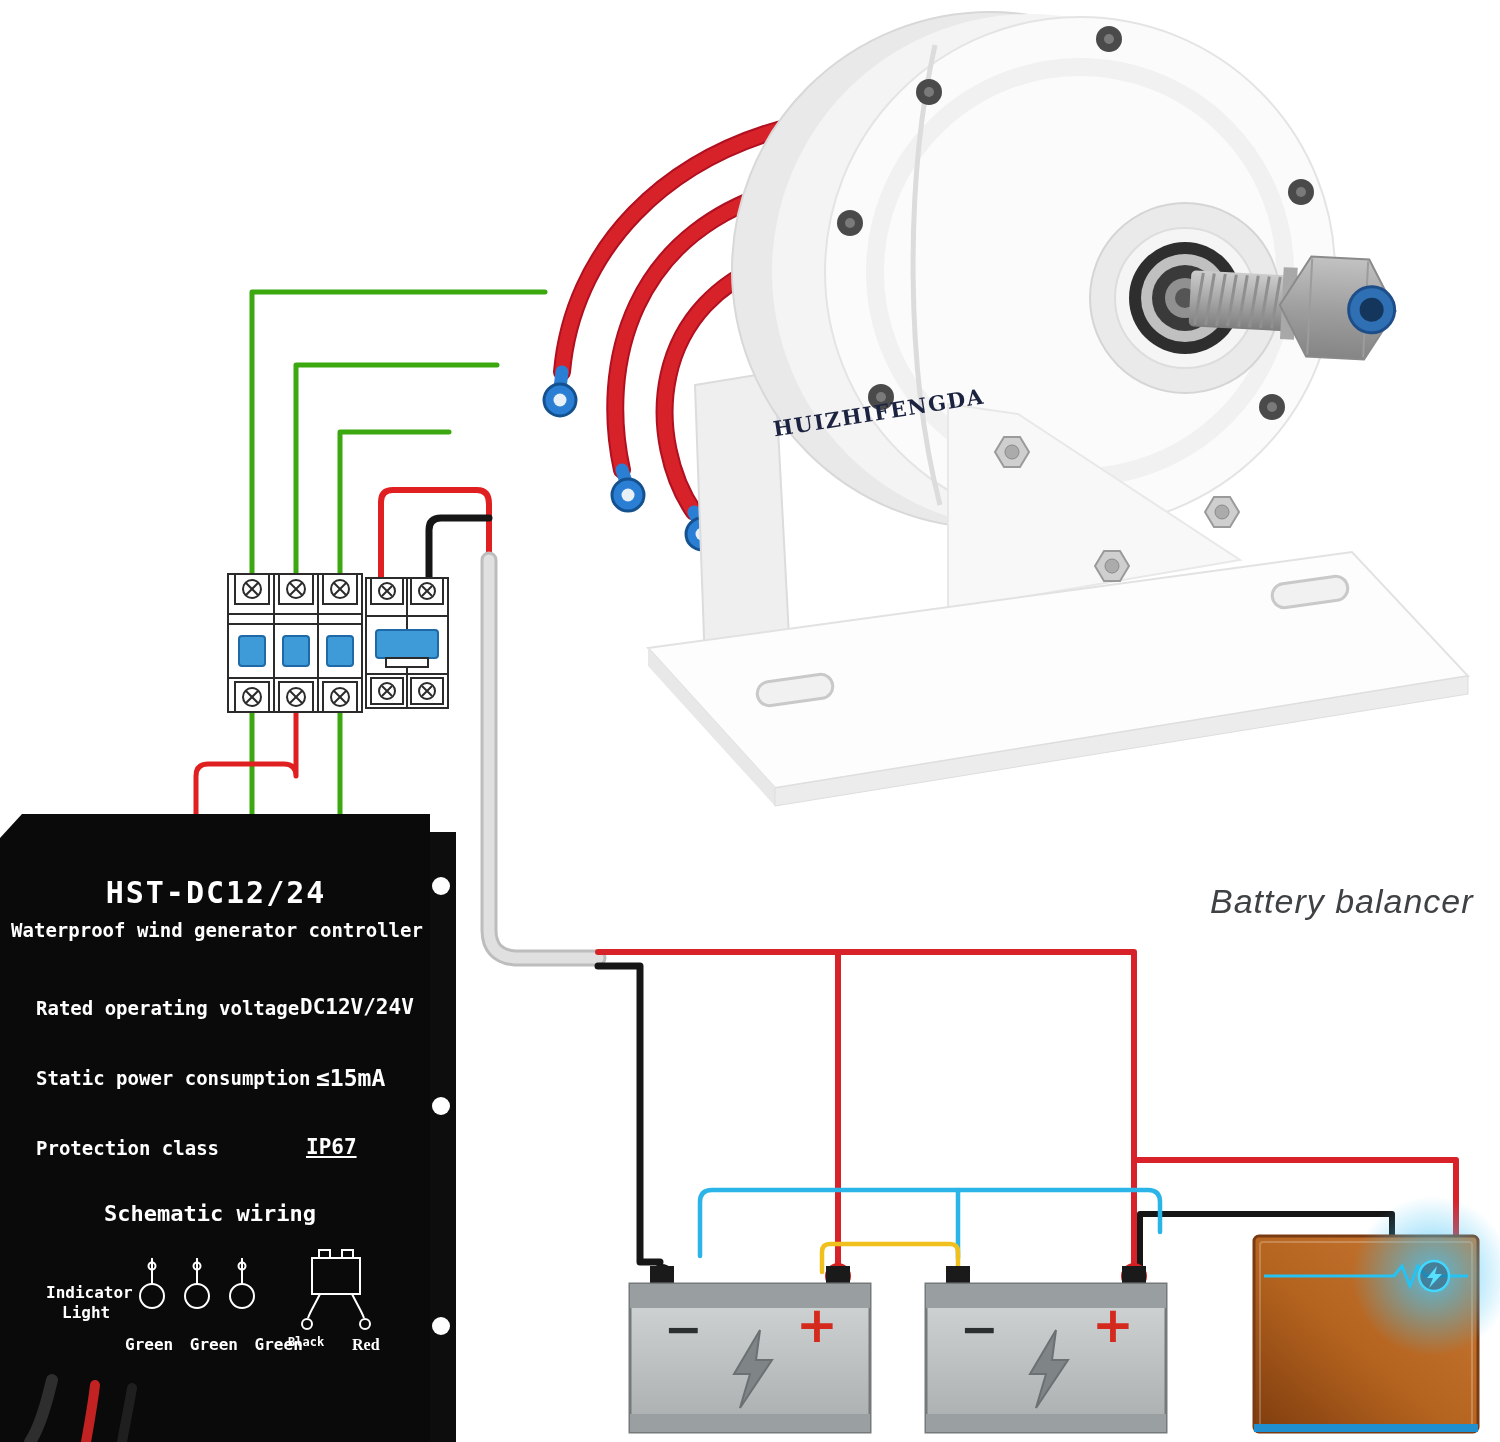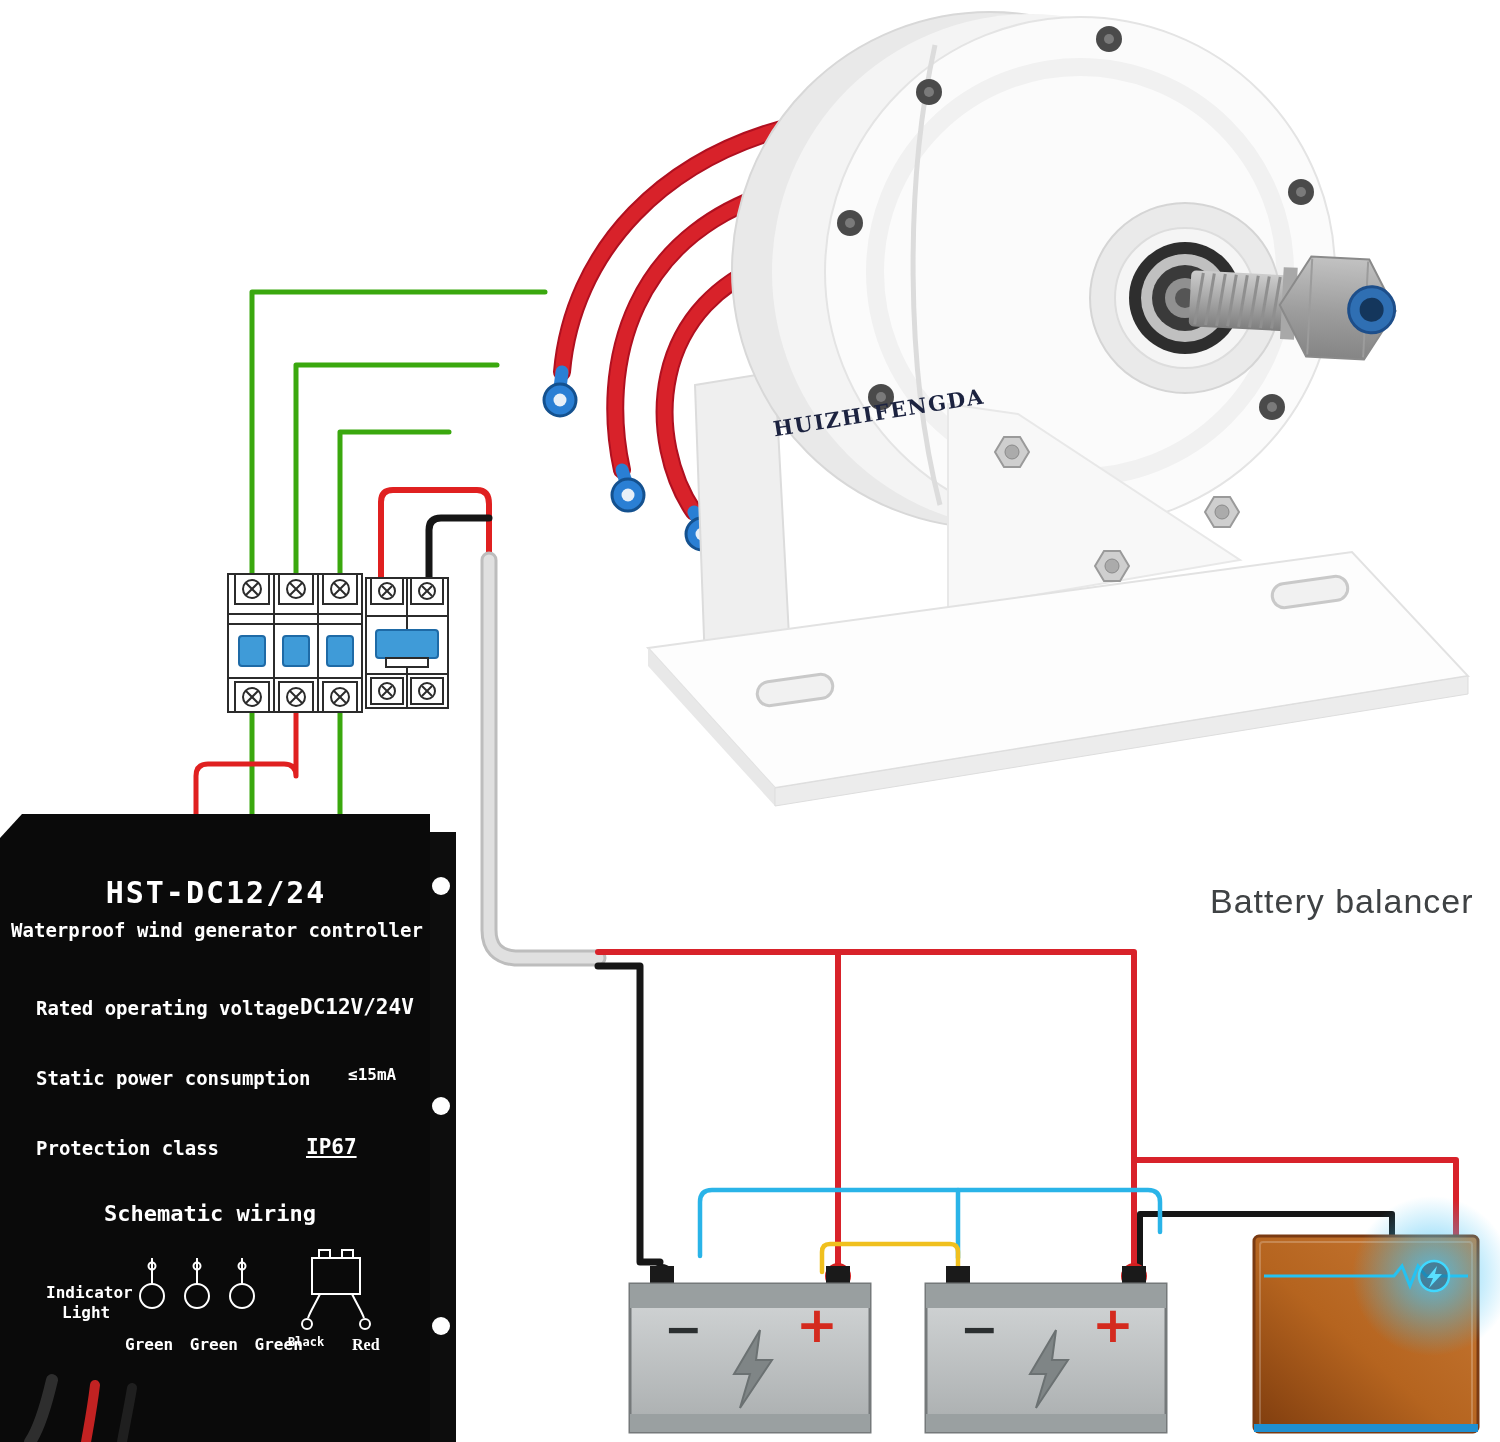--- a/index.html
+++ b/index.html
@@ -14,21 +14,21 @@
     font-weight:bold;white-space:nowrap;line-height:1.1;
   }
   .ctext.center{text-align:center;}
   
   .sign{position:absolute;font-family:"DejaVu Sans",sans-serif;font-weight:bold;line-height:1;}
   .sign.minus{color:#2b2f30;font-size:46px;}
   .sign.plus{color:#d42a1e;font-size:50px;}
   
   .balancer-label{
     position:absolute;left:1210px;top:882px;font-size:34px;color:#3f4244;
-    font-family:"Liberation Sans",sans-serif;letter-spacing:1px;
+    font-family:"Liberation Sans",sans-serif;letter-spacing:1px;font-style:italic;
   }
   .watermark{
     position:absolute;left:772px;top:400px;font-family:"DejaVu Serif",serif;
     font-weight:bold;font-size:21px;color:#1c2340;letter-spacing:1.5px;
     transform:rotate(-9deg);
   }
 </style>
 </head>
 <body>
 
@@ -337,21 +337,21 @@
 
   <div class="balancer-label">Battery balancer</div>
 
   <div class="ctext center" style="left:0;top:876px;width:432px;font-size:30px;letter-spacing:2px;">HST-DC12/24</div>
   <div class="ctext center" style="left:4px;top:920px;width:426px;font-size:19px;">Waterproof wind generator controller</div>
 
   <div class="ctext" style="left:36px;top:998px;font-size:19px;">Rated operating voltage</div>
   <div class="ctext" style="left:300px;top:996px;font-size:21px;">DC12V/24V</div>
 
   <div class="ctext" style="left:36px;top:1068px;font-size:19px;">Static power consumption</div>
-  <div class="ctext" style="left:316px;top:1066px;font-size:16px;margin-left:32px;">≤15mA</div>
+  <div class="ctext" style="left:316px;top:1066px;font-size:23px;">≤15mA</div>
 
   <div class="ctext" style="left:36px;top:1138px;font-size:19px;">Protection class</div>
   <div class="ctext" style="left:306px;top:1136px;font-size:21px;text-decoration:underline;">IP67</div>
 
   <div class="ctext center" style="left:60px;top:1202px;width:300px;font-size:22px;">Schematic wiring</div>
 
   <div class="ctext" style="left:46px;top:1284px;font-size:16px;">Indicator</div>
   <div class="ctext" style="left:62px;top:1304px;font-size:16px;">Light</div>
 
   <div class="ctext" style="left:116px;top:1336px;font-size:16px;word-spacing:7px;margin-left:9px;">Green Green Green</div>

